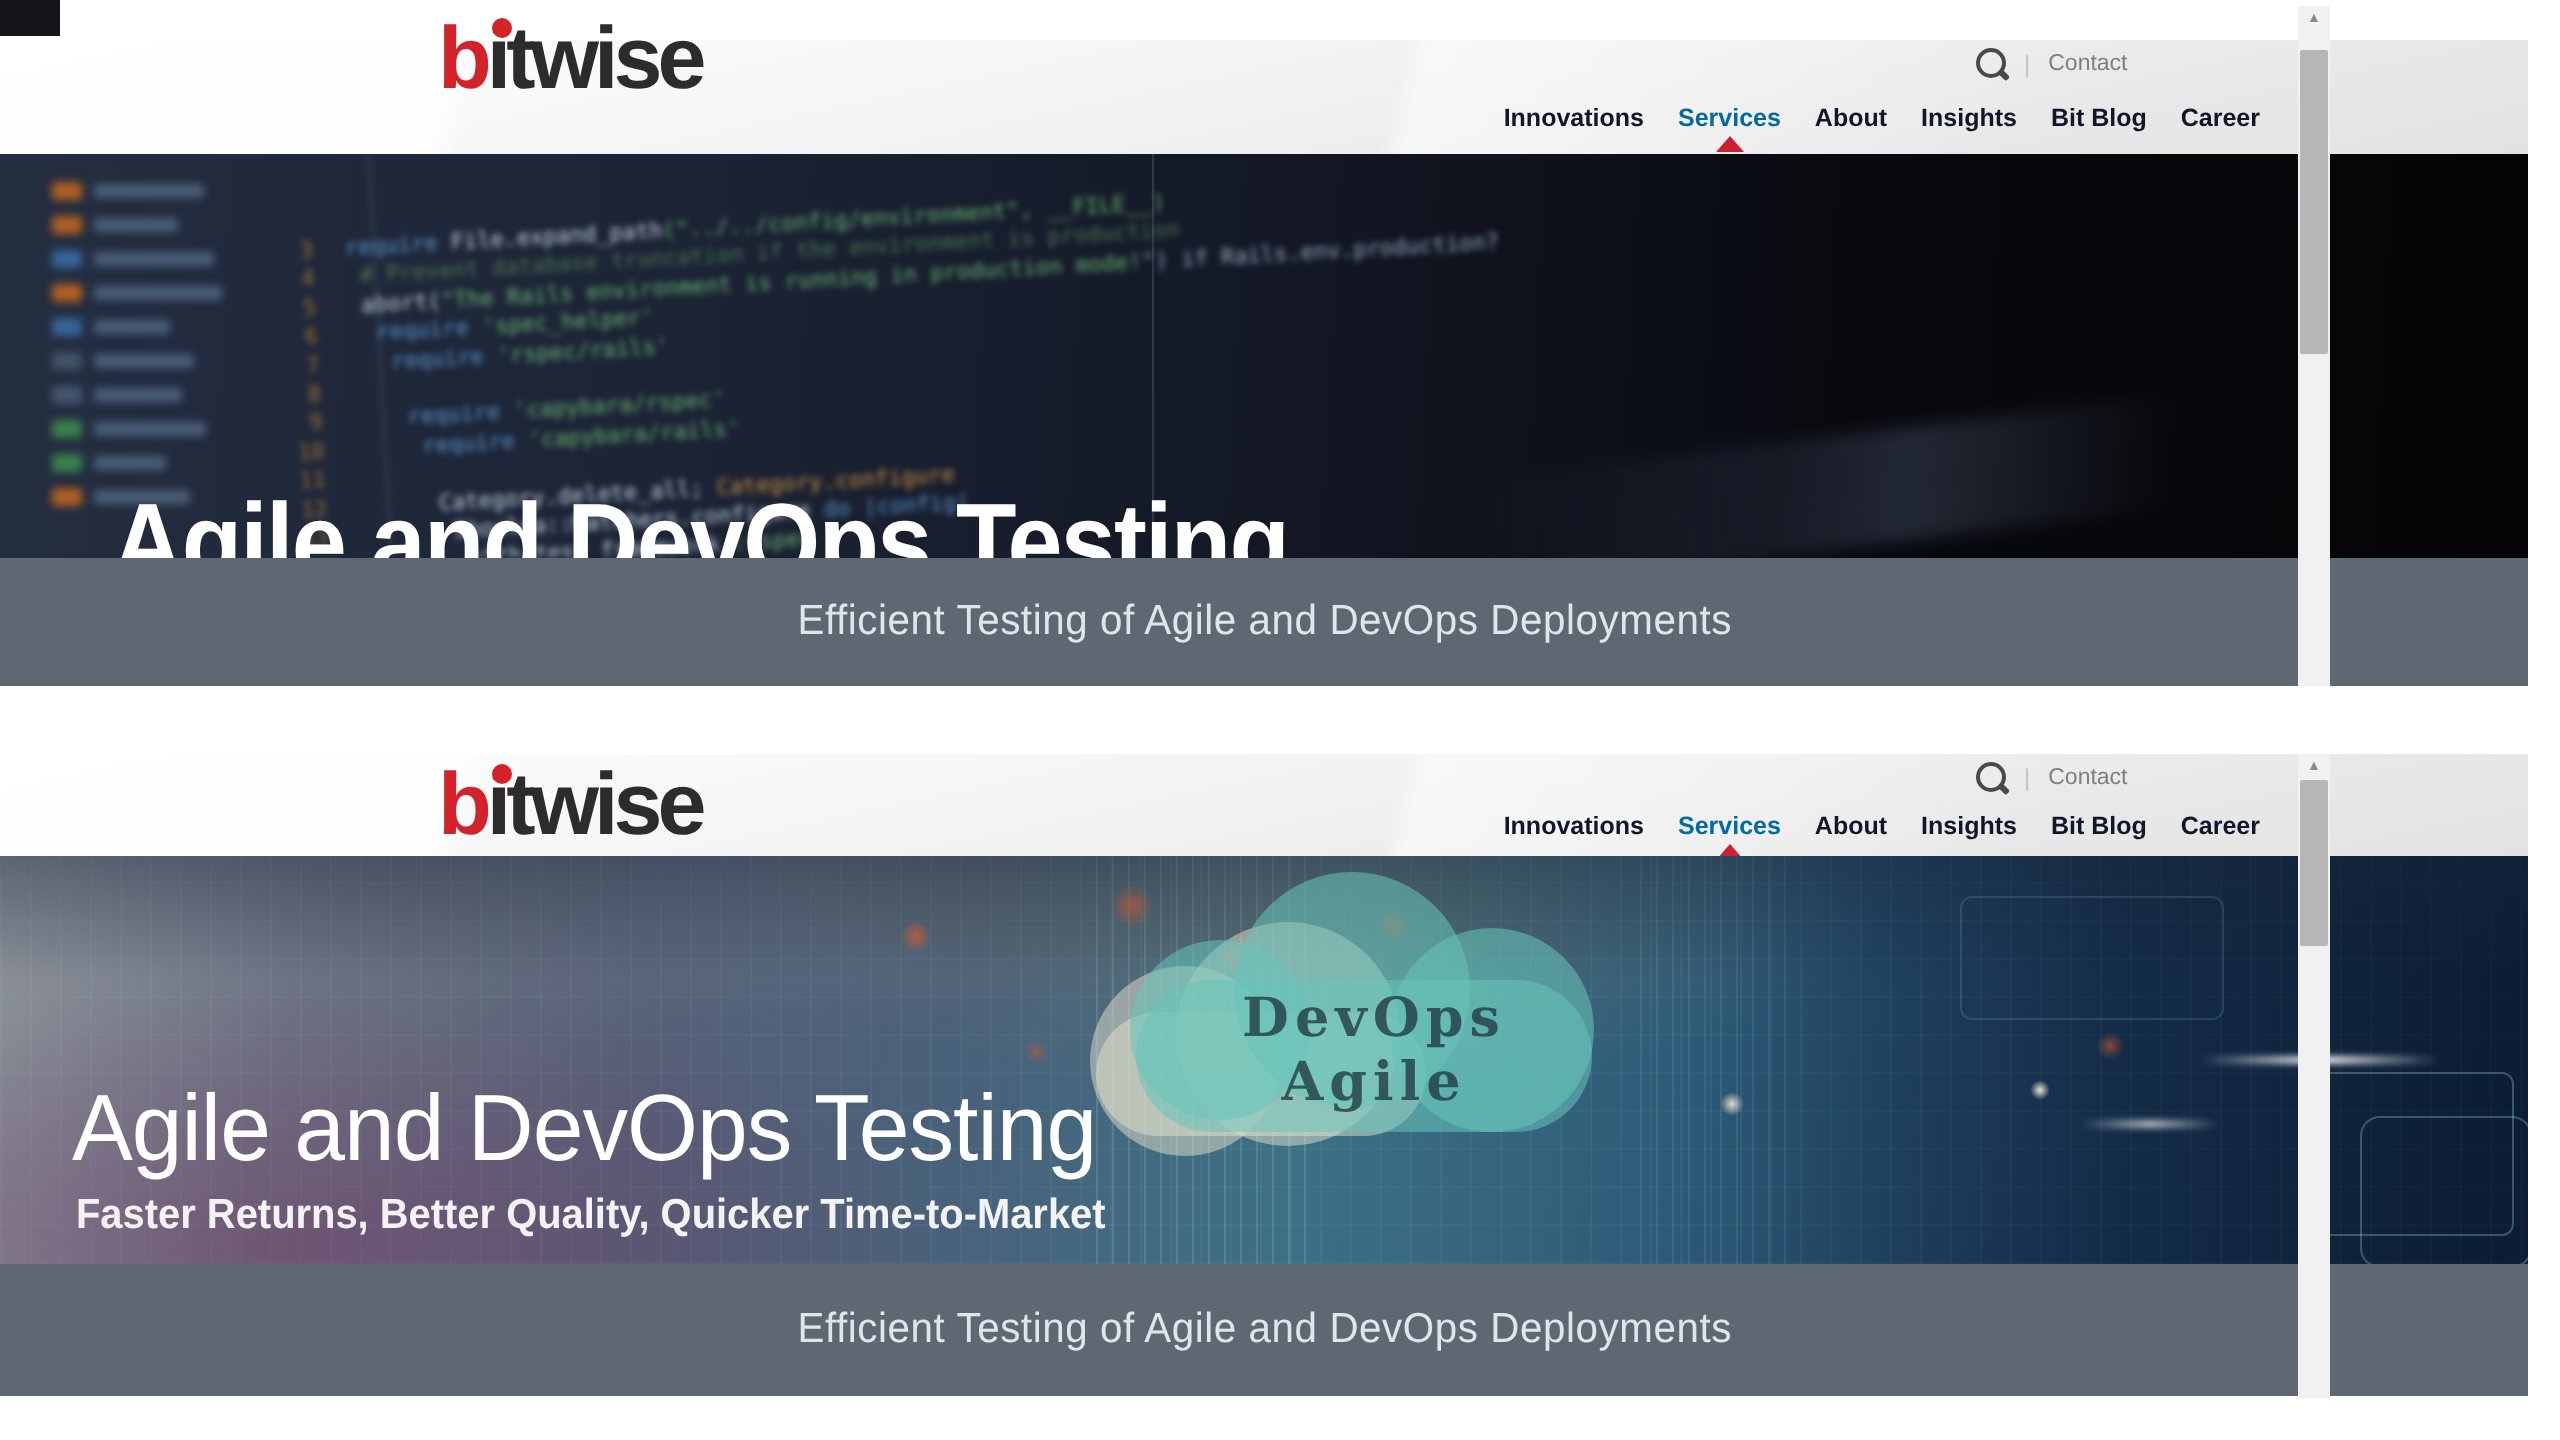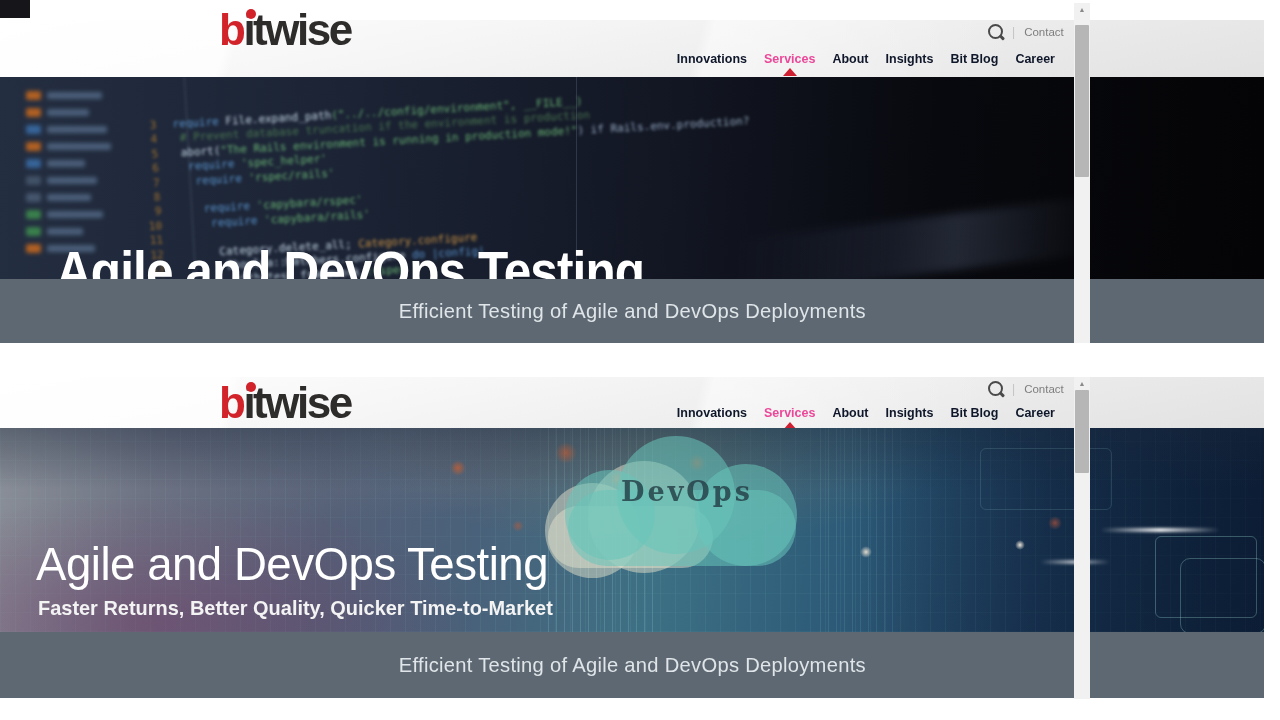--- a/index.html
+++ b/index.html
@@ -1,18 +1,18 @@
 <!DOCTYPE html>
 <html><head>
 <meta charset="utf-8">
 <style>
   html,body{margin:0;padding:0;}
   body{width:1280px;height:720px;background:#ffffff;overflow:hidden;
        font-family:"Liberation Sans",sans-serif;position:relative;}
-  .shot{position:absolute;left:0;width:1068px;padding-left:22px;}
+  .shot{position:absolute;left:0;width:1165px;}
   .shot-a{top:0;height:343px;}
   .shot-b{top:377px;height:321px;}
 
   
   .hdr{position:absolute;left:0;width:1264px;
        background:linear-gradient(168deg,#ffffff 0%,#f6f6f6 35%,#ebebeb 70%,#e2e2e2 100%);}
   .hdr::before{content:"";position:absolute;inset:0;
        background:linear-gradient(105deg,rgba(255,255,255,.75) 18%,rgba(255,255,255,0) 19%,rgba(255,255,255,0) 55%,rgba(255,255,255,.5) 56%,rgba(255,255,255,0) 80%);}
   .hdr-a{top:20px;height:57px;}
   .hdr-b{top:0;height:51px;}
@@ -27,21 +27,21 @@
   .utility{position:absolute;display:flex;align-items:center;gap:9px;}
   .util-a{left:988px;top:24px;} .util-b{left:988px;top:4px;}
   .mag{position:relative;width:11px;height:11px;border:2px solid #4a4a4a;border-radius:50%;display:inline-block;cursor:pointer;}
   .mag::after{content:"";position:absolute;left:9px;top:10px;width:6px;height:2.5px;background:#4a4a4a;transform:rotate(45deg);border-radius:1px;}
   .sep{color:#c3c3c3;font-size:12px;}
   .contact{font-size:11.5px;color:#7e7e7e;cursor:pointer;}
 
   .nav{position:absolute;right:35px;display:flex;gap:17px;}
   .nav-a{top:52px;} .nav-b{top:29px;}
   .nav-item{position:relative;font-size:12.5px;font-weight:700;color:#0f172a;cursor:pointer;white-space:nowrap;}
-  .nav-item.active{color:#ec4899;}
+  .nav-item.active{color:#0369a1;}
   .tab-caret{position:absolute;left:50%;transform:translateX(-50%);top:16px;width:0;height:0;
        border-left:7px solid transparent;border-right:7px solid transparent;border-bottom:8px solid #ce2030;}
 
   
   .hero{position:absolute;left:0;width:1264px;overflow:hidden;}
   .hero-title{position:absolute;margin:0;color:#ffffff;line-height:1;z-index:6;transform-origin:left top;}
   .hero-sub{position:absolute;margin:0;color:#f3f3f3;z-index:6;transform-origin:left top;}
 
   
   .hero-a{top:77px;height:202px;
@@ -81,21 +81,21 @@
   .circuit-box{position:absolute;border:1px solid rgba(160,225,215,.3);border-radius:6px;}
   .dot{position:absolute;border-radius:50%;}
   .streak-b{position:absolute;height:4px;border-radius:2px;filter:blur(1.5px);
       background:linear-gradient(90deg,transparent,rgba(255,255,255,.95) 50%,transparent);}
   .cloud-part{position:absolute;border-radius:50%;}
   .cloud-base{position:absolute;border-radius:38px;}
   .cloud-light{background:rgba(228,226,204,.5);}
   .cloud-teal{background:rgba(104,196,186,.55);}
   .cloud-text{position:absolute;z-index:5;font-family:"DejaVu Serif",serif;font-weight:700;
       color:#223c44;opacity:.8;letter-spacing:3px;text-align:center;width:190px;}
-  .ct1{left:592px;top:48px;font-size:27px;}
+  .ct1{left:592px;top:66px;font-size:27px;}
   .ct2{left:592px;top:98px;font-size:27px;}
   .title-b{left:36px;top:112px;font-size:47px;font-weight:400;letter-spacing:-.5px;transform:scaleX(.97);}
   .sub-b{left:38px;top:168px;font-size:21px;font-weight:700;transform:scaleX(.95);}
 
   
   .band{position:absolute;left:0;width:1264px;background:#5e6872;display:flex;align-items:center;justify-content:center;}
   .band-a{top:279px;height:64px;}
   .band-b{top:255px;height:66px;}
   .band p{margin:0;color:#dfe5e8;font-size:21px;font-weight:400;letter-spacing:.3px;transform:scaleX(.96);}
 
@@ -242,20 +242,21 @@
     <div class="streak-b" style="left:1040px;top:132px;width:70px;opacity:.7;"></div>
 
     <div class="cloud-part cloud-light" style="left:545px;top:55px;width:95px;height:95px;"></div>
     <div class="cloud-part cloud-light" style="left:588px;top:33px;width:112px;height:112px;"></div>
     <div class="cloud-base cloud-light" style="left:548px;top:78px;width:165px;height:62px;"></div>
     <div class="cloud-part cloud-teal" style="left:565px;top:42px;width:90px;height:90px;"></div>
     <div class="cloud-part cloud-teal" style="left:617px;top:8px;width:118px;height:118px;"></div>
     <div class="cloud-part cloud-teal" style="left:695px;top:36px;width:102px;height:102px;"></div>
     <div class="cloud-base cloud-teal" style="left:568px;top:62px;width:228px;height:76px;"></div>
     <div class="cloud-text ct1">DevOps</div>
+    <div class="cloud-text ct2">Agile</div>
 
     <h1 class="hero-title title-b">Agile and DevOps Testing</h1>
     <p class="hero-sub sub-b">Faster Returns, Better Quality, Quicker Time-to-Market</p>
   </div>
 
   <div class="band band-b">
     <p>Efficient Testing of Agile and DevOps Deployments</p>
   </div>
 
   <div class="sbar sbar-b">

